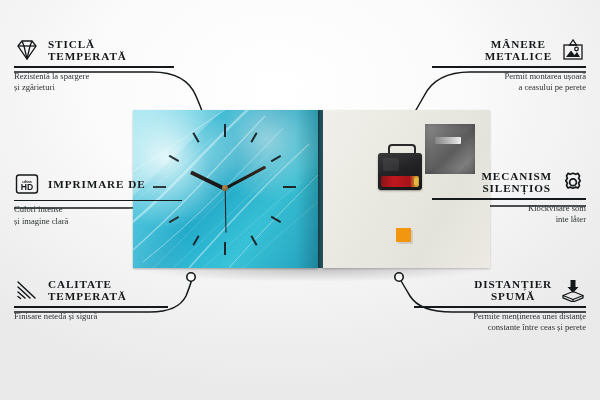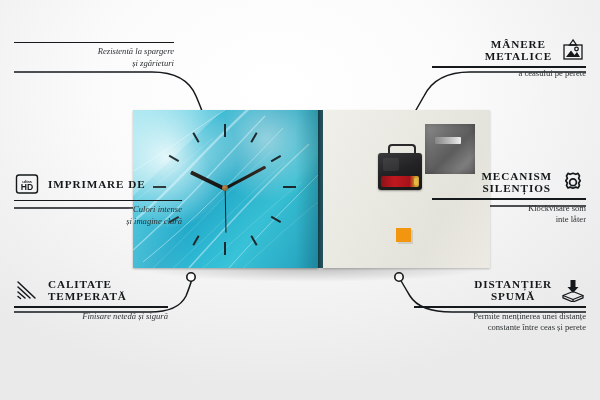--- a/index.html
+++ b/index.html
@@ -70,21 +70,21 @@
   .feat{position:absolute;}
   .feat .head{display:flex;align-items:center;gap:8px;}
   .feat .titles{line-height:1.08;}
   .feat .t{font-size:11.2px;font-weight:bold;letter-spacing:.9px;color:#14181a;white-space:nowrap;
            font-family:"Liberation Serif",serif;}
   .feat .rule{height:1.4px;background:#15191b;margin-top:4px;}
   .feat .sub{font-size:8.6px;color:#2d3234;line-height:1.35;margin-top:3px;white-space:nowrap;}
 
   .feat.left .head{justify-content:flex-start;}
   .feat.left .titles{text-align:left;}
-  .feat.left .sub{text-align:right;font-style:italic;}
+  .feat.left .sub{text-align:left;}
   .feat.right .head{justify-content:flex-end;}
   .feat.right .titles{text-align:center;}
   .feat.right .sub{text-align:right;}
 
   .ic{width:26px;height:24px;flex:0 0 auto;display:block;}
 
   
   #f-glass   {left:14px; top:38px;  width:160px;}
   #f-print   {left:14px; top:172px; width:168px;}
   #f-edges   {left:14px; top:278px; width:154px;}
@@ -177,20 +177,34 @@
           <div class="battery"></div>
         </div>
       </div>
       <div class="foam"></div>
     </div>
 
     <div class="shadow-strip"></div>
   </div>
 
   <div class="feat left" id="f-glass">
+    <div class="head">
+      <svg class="ic" viewBox="0 0 26 24">
+        <g fill="none" stroke="#14181a" stroke-width="1.3">
+          <path d="M4,8 L8,3 H18 L22,8 L13,21 Z"></path>
+          <path d="M4,8 H22"></path>
+            <path d="M8,3 L10,8 L13,21"></path>
+            <path d="M18,3 L16,8 L13,21"></path>
+        </g>
+      </svg>
+      <div class="titles">
+        <div class="t">STICLĂ</div>
+        <div class="t">TEMPERATĂ</div>
+      </div>
+    </div>
     <div class="rule"></div>
     <div class="sub">Rezistentă la spargere</div>
     <div class="sub" style="margin-top:0">și zgârieturi</div>
   </div>
 
   <div class="feat left" id="f-print">
     <div class="head">
       <svg class="ic" viewBox="0 0 26 24">
         <rect x="2.5" y="3" width="21" height="18" rx="2.5" fill="none" stroke="#14181a" stroke-width="1.4"></rect>
         <text x="13" y="10.5" font-family="Liberation Sans, sans-serif" font-size="4.4" font-weight="bold" text-anchor="middle" fill="#14181a">ultra</text>
@@ -233,20 +247,21 @@
       <svg class="ic" viewBox="0 0 26 24">
         <g fill="none" stroke="#14181a" stroke-width="1.3">
           <path d="M13,2 L9.5,7 H16.5 Z"></path>
           <rect x="4" y="7" width="18" height="14"></rect>
           <path d="M6,19 L11,12.5 L14.5,17 L17,14 L20,19 Z" fill="#14181a" stroke="none"></path>
           <circle cx="16.5" cy="11" r="1.8"></circle>
         </g>
       </svg>
     </div>
     <div class="rule"></div>
+    <div class="sub">Permit montarea ușoară</div>
     <div class="sub" style="margin-top:0">a ceasului pe perete</div>
   </div>
 
   <div class="feat right" id="f-spacer">
     <div class="head">
       <div class="titles">
         <div class="t">DISTANȚIER</div>
         <div class="t">SPUMĂ</div>
       </div>
       <svg class="ic" viewBox="0 0 26 24">

